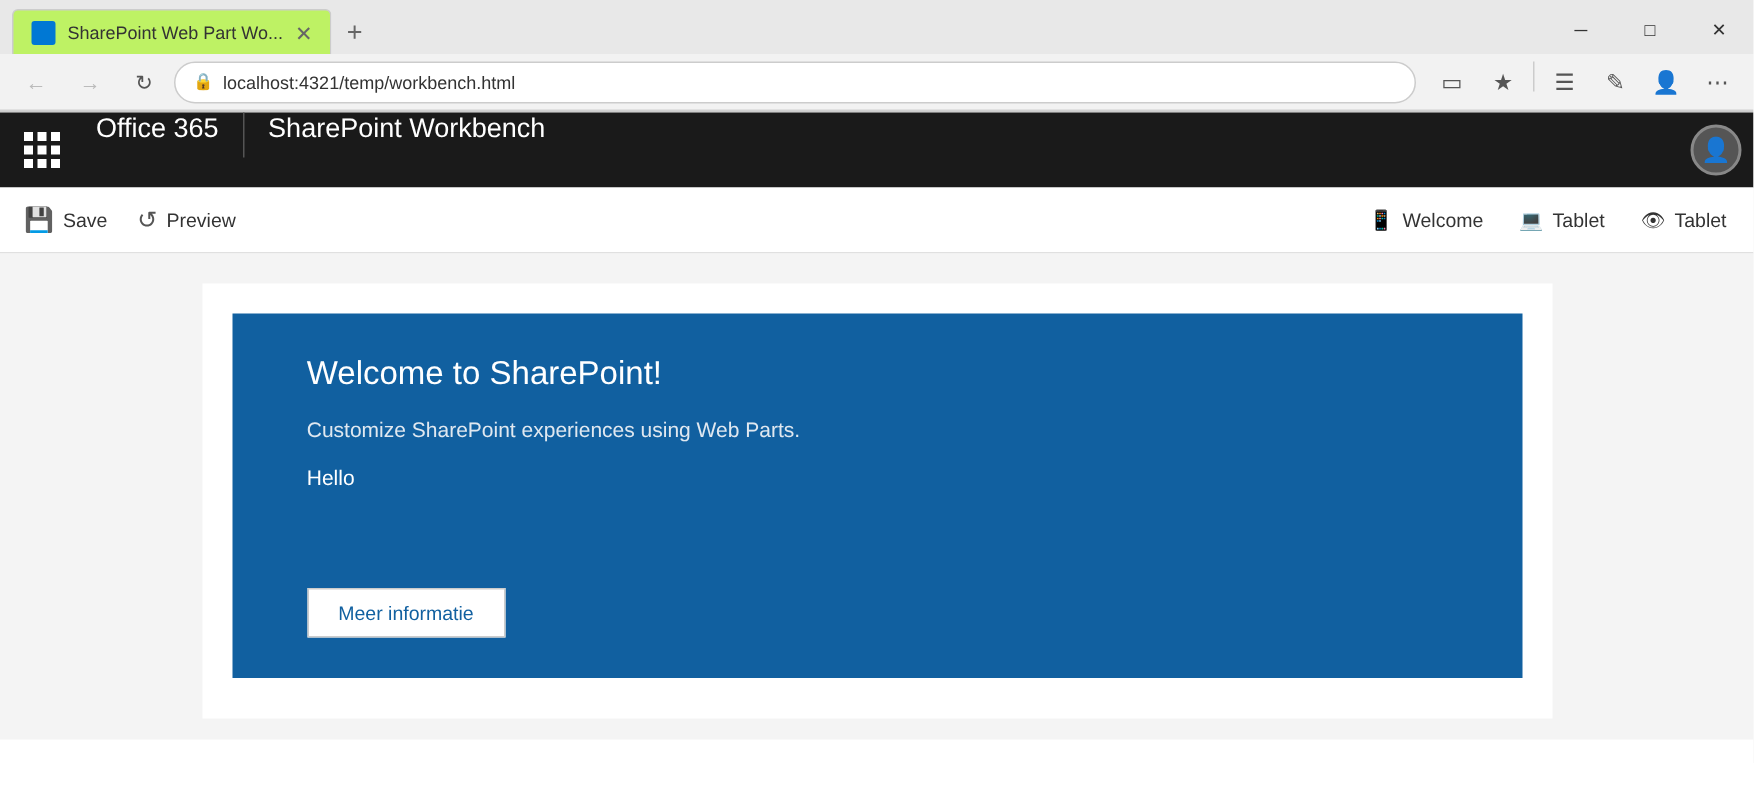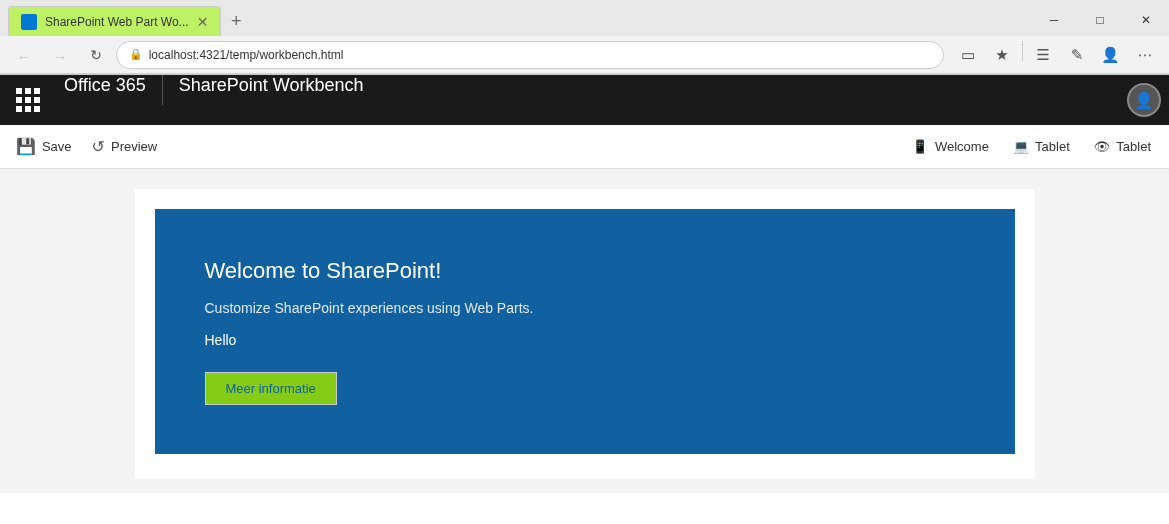--- a/index.html
+++ b/index.html
@@ -40,25 +40,25 @@
     
     .toolbar { height: 44px; background: #fff; border-bottom: 1px solid #e0e0e0; display: flex; align-items: center; padding: 0 8px; gap: 4px; }
     .toolbar-action { display: flex; align-items: center; gap: 6px; padding: 6px 8px; cursor: pointer; border-radius: 2px; font-size: 13px; color: #333; }
     .toolbar-action-icon { font-size: 16px; color: #555; }
     .toolbar-right { margin-left: auto; display: flex; align-items: center; gap: 4px; }
     .view-btn { display: flex; align-items: center; gap: 6px; padding: 6px 10px; cursor: pointer; border-radius: 2px; font-size: 13px; color: #333; }
 
     
     .main-content { background: #f4f4f4; flex: 1; display: flex; justify-content: center; padding: 20px 0; overflow: hidden; }
     .page-canvas { background: #fff; width: 900px; min-height: 290px; padding: 20px; }
-    .webpart-card { background: #1160a0; padding: 49px 50px; color: #fff; }
+    .webpart-card { background: #1160a0; padding: 27px 50px; color: #fff; }
     .wp-title { font-size: 22px; font-weight: 400; margin-bottom: 16px; }
     .wp-description { font-size: 14px; margin-bottom: 16px; color: #e0e8f0; }
     .wp-hello { font-size: 14px; margin-bottom: 24px; color: #fff; }
-    .wp-button { background: #84cc16; color: #1160a0; border: 1px solid #ccc; padding: 8px 20px; font-size: 13px; cursor: pointer; }
+    .wp-button { background: #ffffff; color: #1160a0; border: 1px solid #ccc; padding: 8px 20px; font-size: 13px; cursor: pointer; margin-top: 42px; }
 
     .content-wrapper { display: flex; flex-direction: column; height: calc(524px - 32px - 36px - 38px); }
   </style>
 </head>
 <body>
 
 <div class="browser-chrome">
   <div class="tab-bar">
     <div class="tab">
       <span class="tab-icon"></span>

